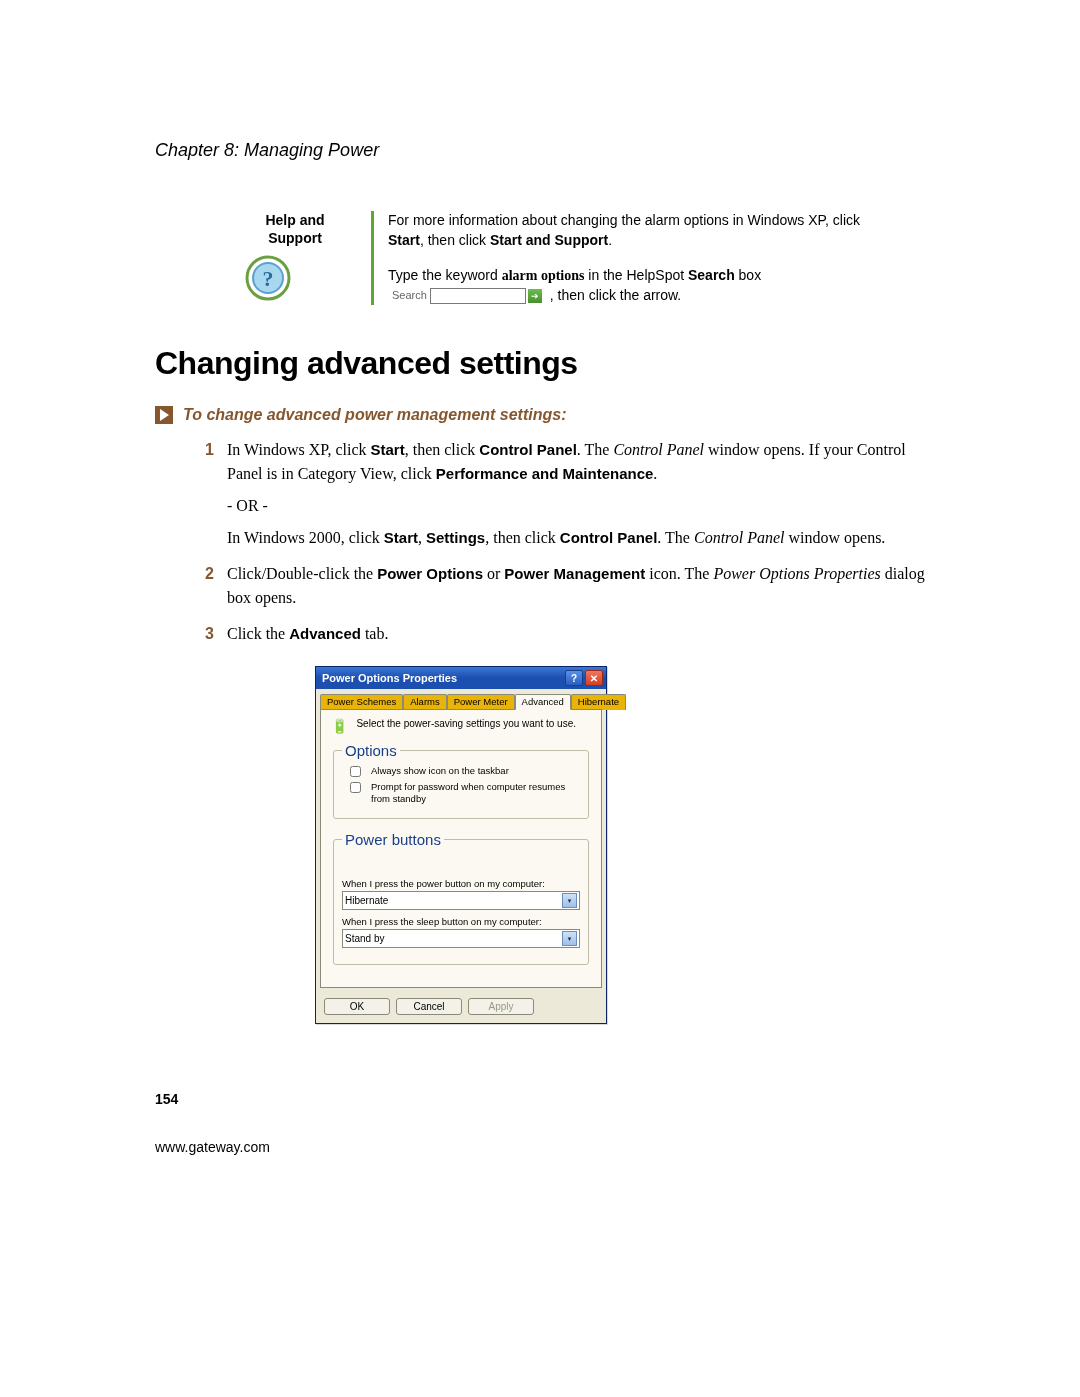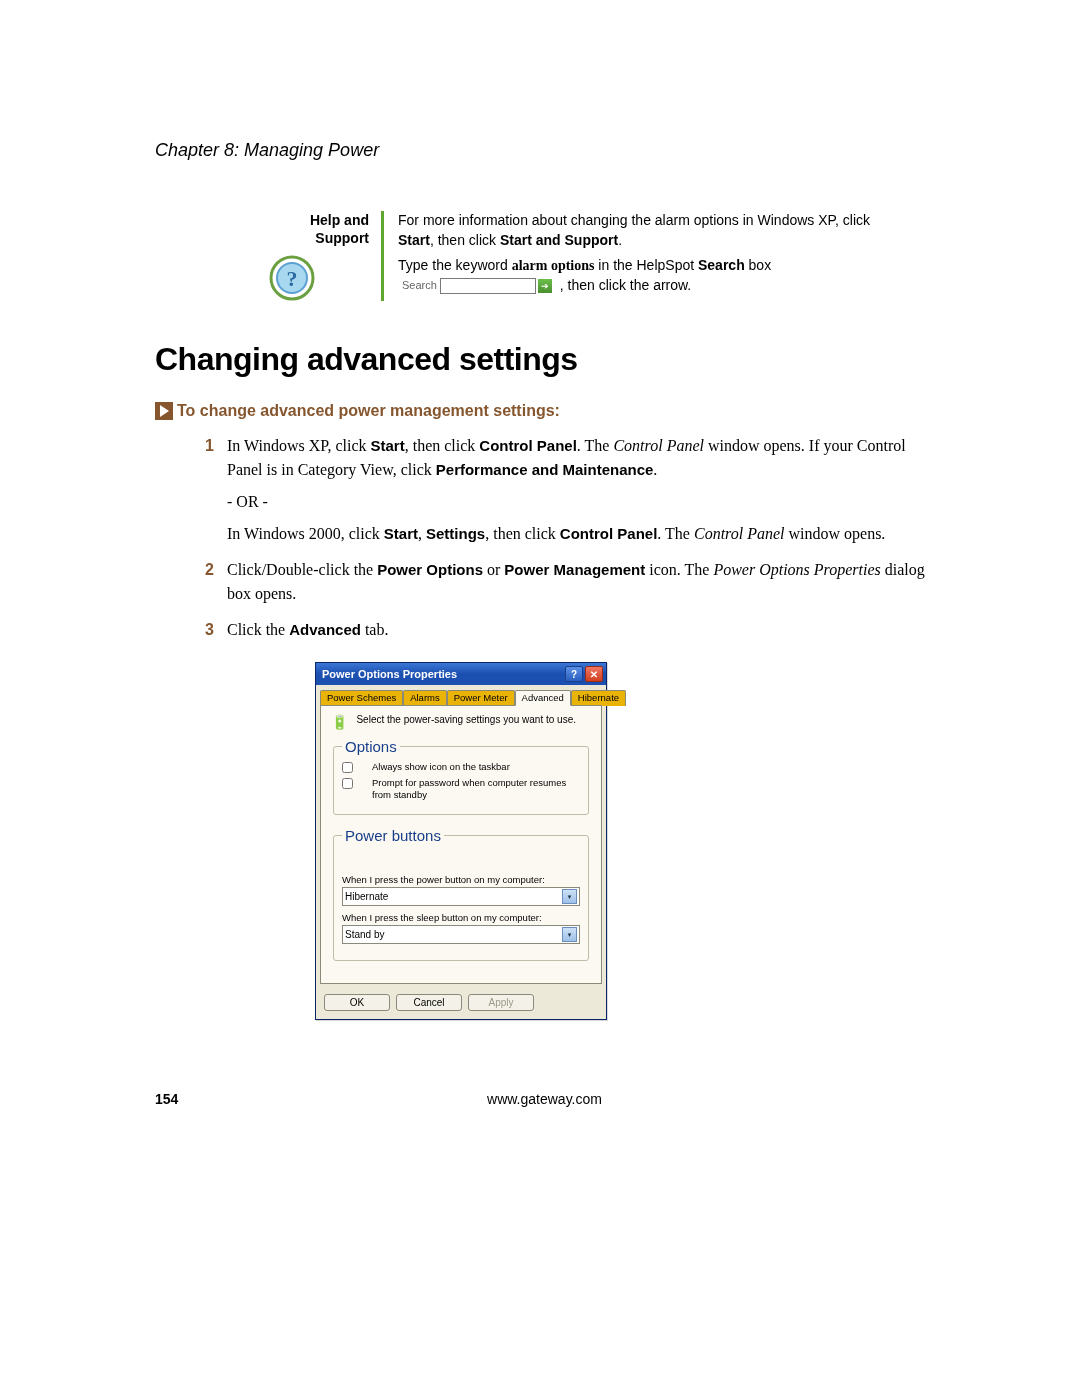--- a/index.html
+++ b/index.html
@@ -23,23 +23,22 @@
     margin-bottom: 50px;
   }
   .help-box {
     display: flex;
     margin-left: 90px;
     margin-bottom: 40px;
     max-width: 650px;
   }
   .help-left {
     width: 100px;
-    text-align: right;
-    padding-right: 12px;
-    margin-left: 24px;
+    text-align: center;
+    padding-right: 26px;
   }
   .help-left .label {
     font-family: Arial, Helvetica, sans-serif;
     font-weight: bold;
     font-size: 14px;
     line-height: 1.3;
   }
   .help-icon {
     margin-top: 8px;
   }
@@ -87,22 +86,23 @@
   h1.section-heading {
     font-family: Arial, Helvetica, sans-serif;
     font-size: 32px;
     font-weight: bold;
     letter-spacing: -0.5px;
     margin: 0 0 24px 0;
   }
   .procedure-head {
     display: flex;
     align-items: flex-end;
-    gap: 4px;
+    gap: 10px;
     margin-bottom: 14px;
+    font-style: italic;
   }
   .proc-arrow {
     width: 18px; height: 18px;
     display:inline-flex; align-items:center; justify-content:center;
   }
   .procedure-head .title {
     font-family: Arial, Helvetica, sans-serif;
     font-weight: bold;
     font-size: 16px;
     color: #86562e;
@@ -193,21 +193,21 @@
   }
   .panel-row { display:flex; align-items:flex-start; gap:8px; margin-bottom:8px;}
   .panel-row .mini-icon { font-size:14px; color:#4a6; }
   fieldset.grp {
     border: 1px solid #c0bca8;
     border-radius: 3px;
     padding: 6px 8px 10px 8px;
     margin-bottom: 12px;
   }
   fieldset.grp legend { color:#1a3f8a; font-size:15px; padding:0 3px;}
-  .chk { display:flex; align-items:flex-start; gap:19px; margin-bottom:3px; font-size:9.5px; line-height:1.3;}
+  .chk { display:flex; align-items:flex-start; gap:10px; margin-bottom:3px; font-size:9.5px; line-height:1.3;margin-left:8px;}
   .chk input { margin:1px 0 0 0; width:11px; height:11px;}
   .pblabel { font-size:9.5px; margin:4px 0 2px 0;}
   .pselect {
     width: 100%;
     border: 1px solid #8a8a7a;
     background: #fff;
     font-size: 10px;
     padding: 1px 2px;
     display:flex; justify-content:space-between; align-items:center;
     box-sizing: border-box;
@@ -233,21 +233,21 @@
     position: absolute;
     bottom: 70px;
     left: 155px;
     right: 146px;
     display:flex;
     justify-content: space-between;
     font-family: Arial, Helvetica, sans-serif;
     font-size: 14px;
   }
   .footer .pageno { font-weight: bold; }
-  .footer .url { position:absolute; left:0; right:0; text-align:center; }
+  .footer .url { position:absolute; left:0; right:0; text-align:left;margin-top:48px; }
 </style>
 </head>
 <body>
 
 <div class="page">
   <div class="chapter-header">Chapter 8: Managing Power</div>
 
   <div class="help-box">
     <div class="help-left">
       <div class="label">
@@ -260,21 +260,21 @@
           <circle cx="23" cy="23" r="15" fill="#a8d8f0" stroke="#5aa0d0" stroke-width="2"></circle>
           <text x="23" y="31" text-anchor="middle" font-size="22" font-weight="bold" fill="#2a6aa0" font-family="Georgia,serif">?</text>
         </svg>
       </div>
     </div>
     <div class="help-divider"></div>
     <div class="help-body">
       <div>
         <span>For more information about changing the alarm options in Windows XP, click </span><b>Start</b><span>, then click </span><b>Start and Support</b><span>.</span>
       </div>
-      <div style="margin-top:6px">
+      <div style="margin-top:16px">
         <span>Type the keyword </span><span class="serif-kw">alarm options</span><span> in the HelpSpot </span><b>Search</b><span> box </span>
         <span class="search-widget">
           <span class="sw-label">Search</span>
           <input type="text" style="">
           <span class="arrow-btn">➔</span>
         </span>
         <span> , then click the arrow.</span>
       </div>
     </div>
   </div>

